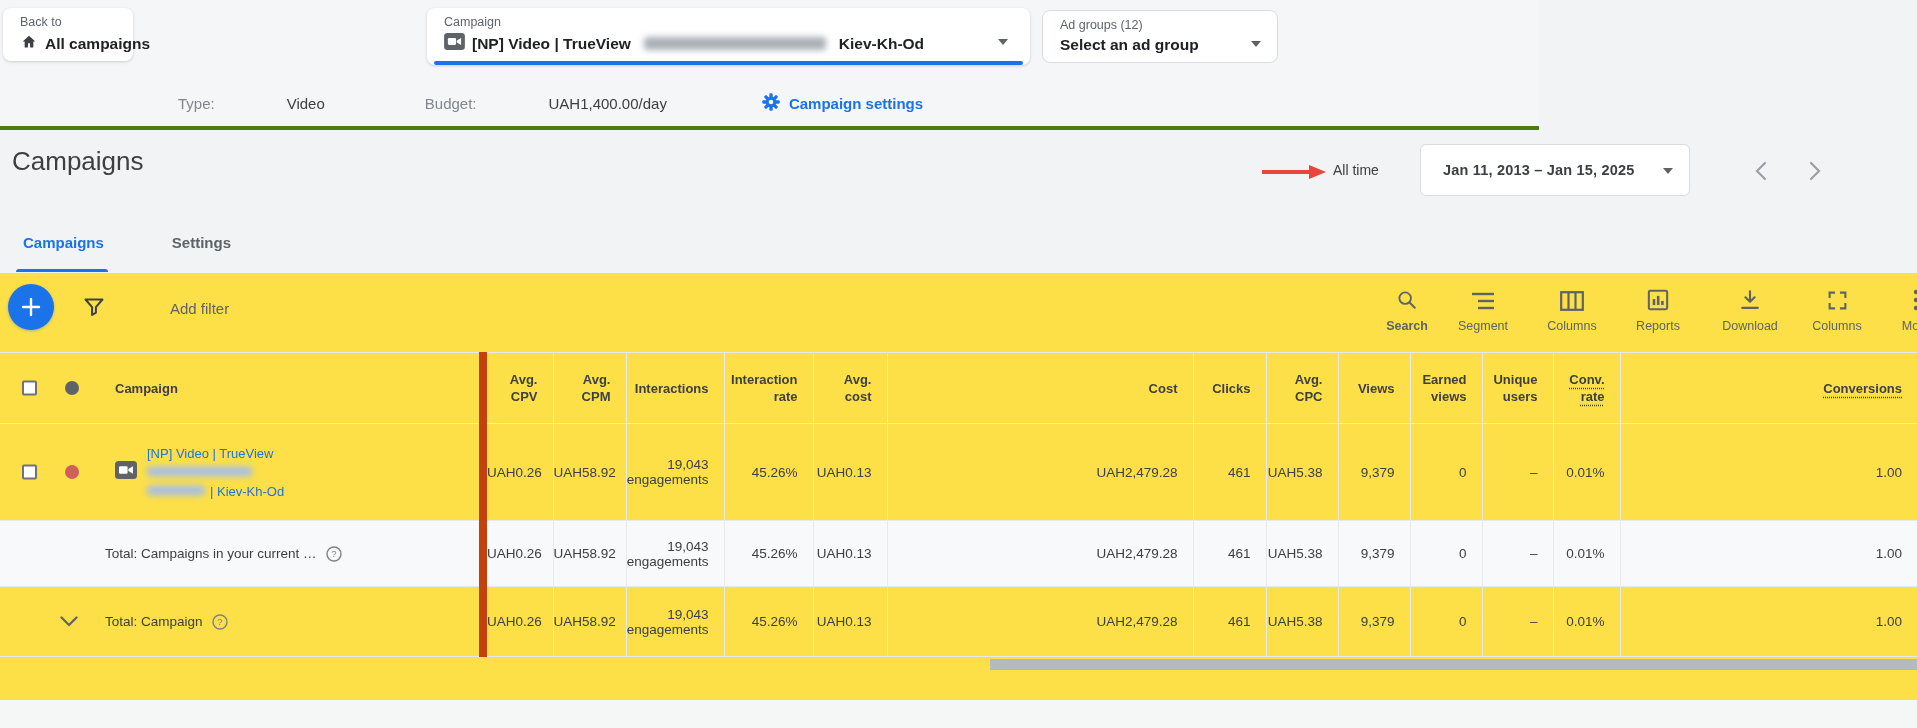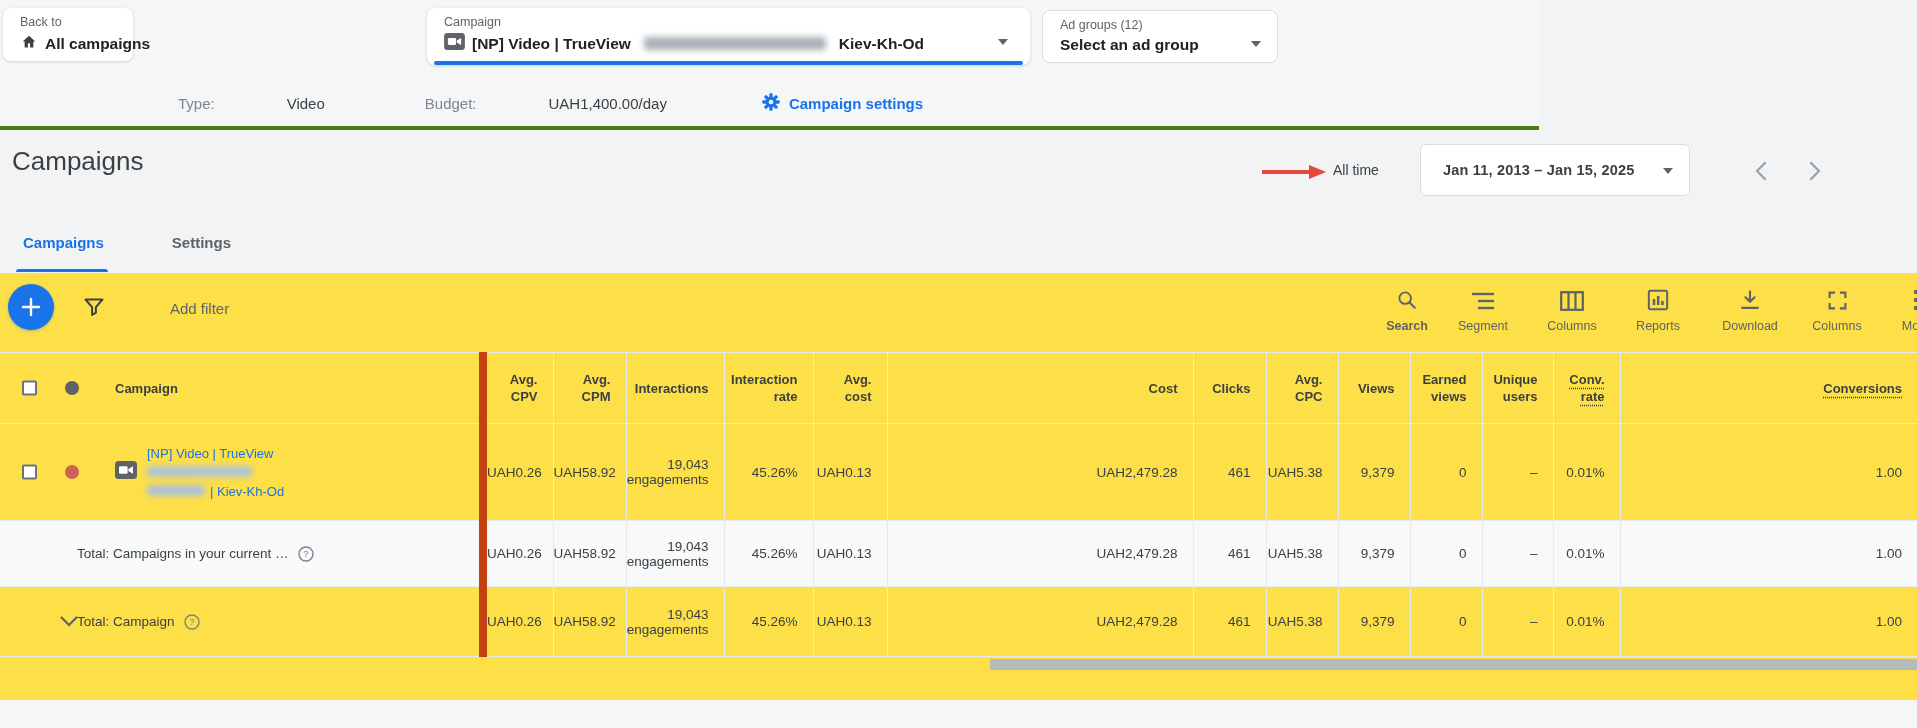--- a/index.html
+++ b/index.html
@@ -67,21 +67,21 @@
   .total-row-a { height:66px; background:#f8f9fa; }
   .total-row-b { height:70px; }
   .camp-cell { position:relative; }
   .cb { position:absolute; left:22px; top:50%; transform:translateY(-50%); width:15px; height:15px; border:2px solid #6f7377; border-radius:2px; background:#fff; cursor:pointer; }
   .dot { position:absolute; left:65px; top:50%; transform:translateY(-50%); width:14px; height:14px; border-radius:50%; }
   .dot-gray { background:#5f6368; }
   .dot-red { background:#ce6159; cursor:pointer; }
   .camp-hdr-label { position:absolute; left:115px; top:50%; transform:translateY(-50%); font-size:13px; font-weight:bold; color:#3c4043; }
   .video-chip { position:absolute; left:115px; top:50%; transform:translateY(-50%); }
   .camp-link { position:absolute; left:147px; top:50%; transform:translateY(-50%); font-size:13px; line-height:19px; color:#1a73e8; cursor:pointer; white-space:nowrap; }
-  .total-label-wrap { display:flex; align-items:center; gap:9px; margin-left:77px; font-size:13.5px; color:#3c4043; }
+  .total-label-wrap { display:flex; align-items:center; gap:9px; margin-left:105px; font-size:13.5px; color:#3c4043; }
   .expand-chevron { position:absolute; left:60px; top:50%; transform:translateY(-50%); cursor:pointer; }
   .help-badge { width:16px; height:16px; flex:0 0 16px; cursor:pointer; }
 
   .h-scrollbar { position:absolute; left:990px; top:386px; width:927px; height:11px; background:#b7babd; cursor:pointer; }
   .bottom-band { position:absolute; left:0; top:700px; width:1917px; height:28px; background:#f5f7f7; }
 </style>
 </head>
 <body>
 
 <div class="screen">

